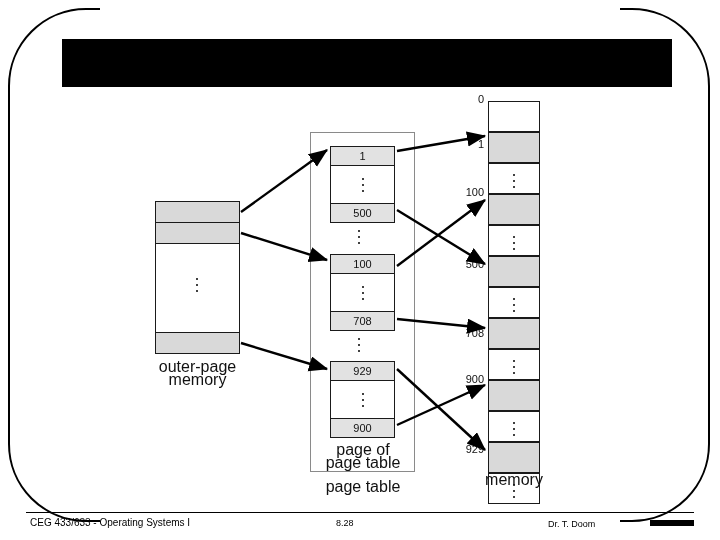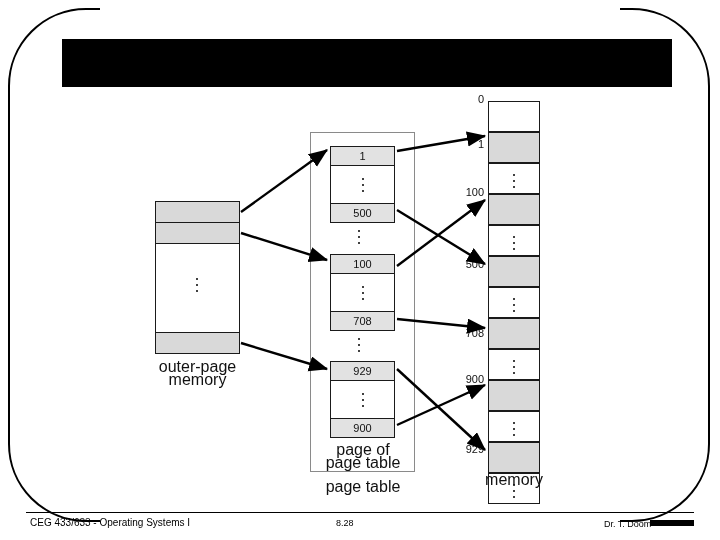--- a/index.html
+++ b/index.html
@@ -59,21 +59,21 @@
 
   .caption{position:absolute;font-size:16px;color:#111;text-align:center;line-height:13px;}
   .memlabel{position:absolute;font-size:11px;color:#111;text-align:right;}
 
   .outer-frame{position:absolute;box-sizing:border-box;border:1px solid #8a8a8a;background:#fff;}
 
   
   .footer-rule{position:absolute;left:26px;top:512px;width:668px;height:1px;background:#000;}
   .f-left{position:absolute;left:30px;top:517px;font-size:10px;color:#000;}
   .f-mid{position:absolute;left:336px;top:518px;font-size:9px;color:#000;text-align:right;}
-  .f-right{position:absolute;left:604px;top:519px;font-size:9px;color:#000;}
+  .f-right{position:absolute;left:548px;top:519px;font-size:9px;color:#000;}
   .f-bar{position:absolute;left:650px;top:520px;width:44px;height:6px;background:#000;}
 </style>
 </head>
 <body>
 
 <div class="slide">
 
   <div class="frame"></div>
   <div class="frame-mask-top"></div>
   <div class="frame-mask-bottom"></div>

